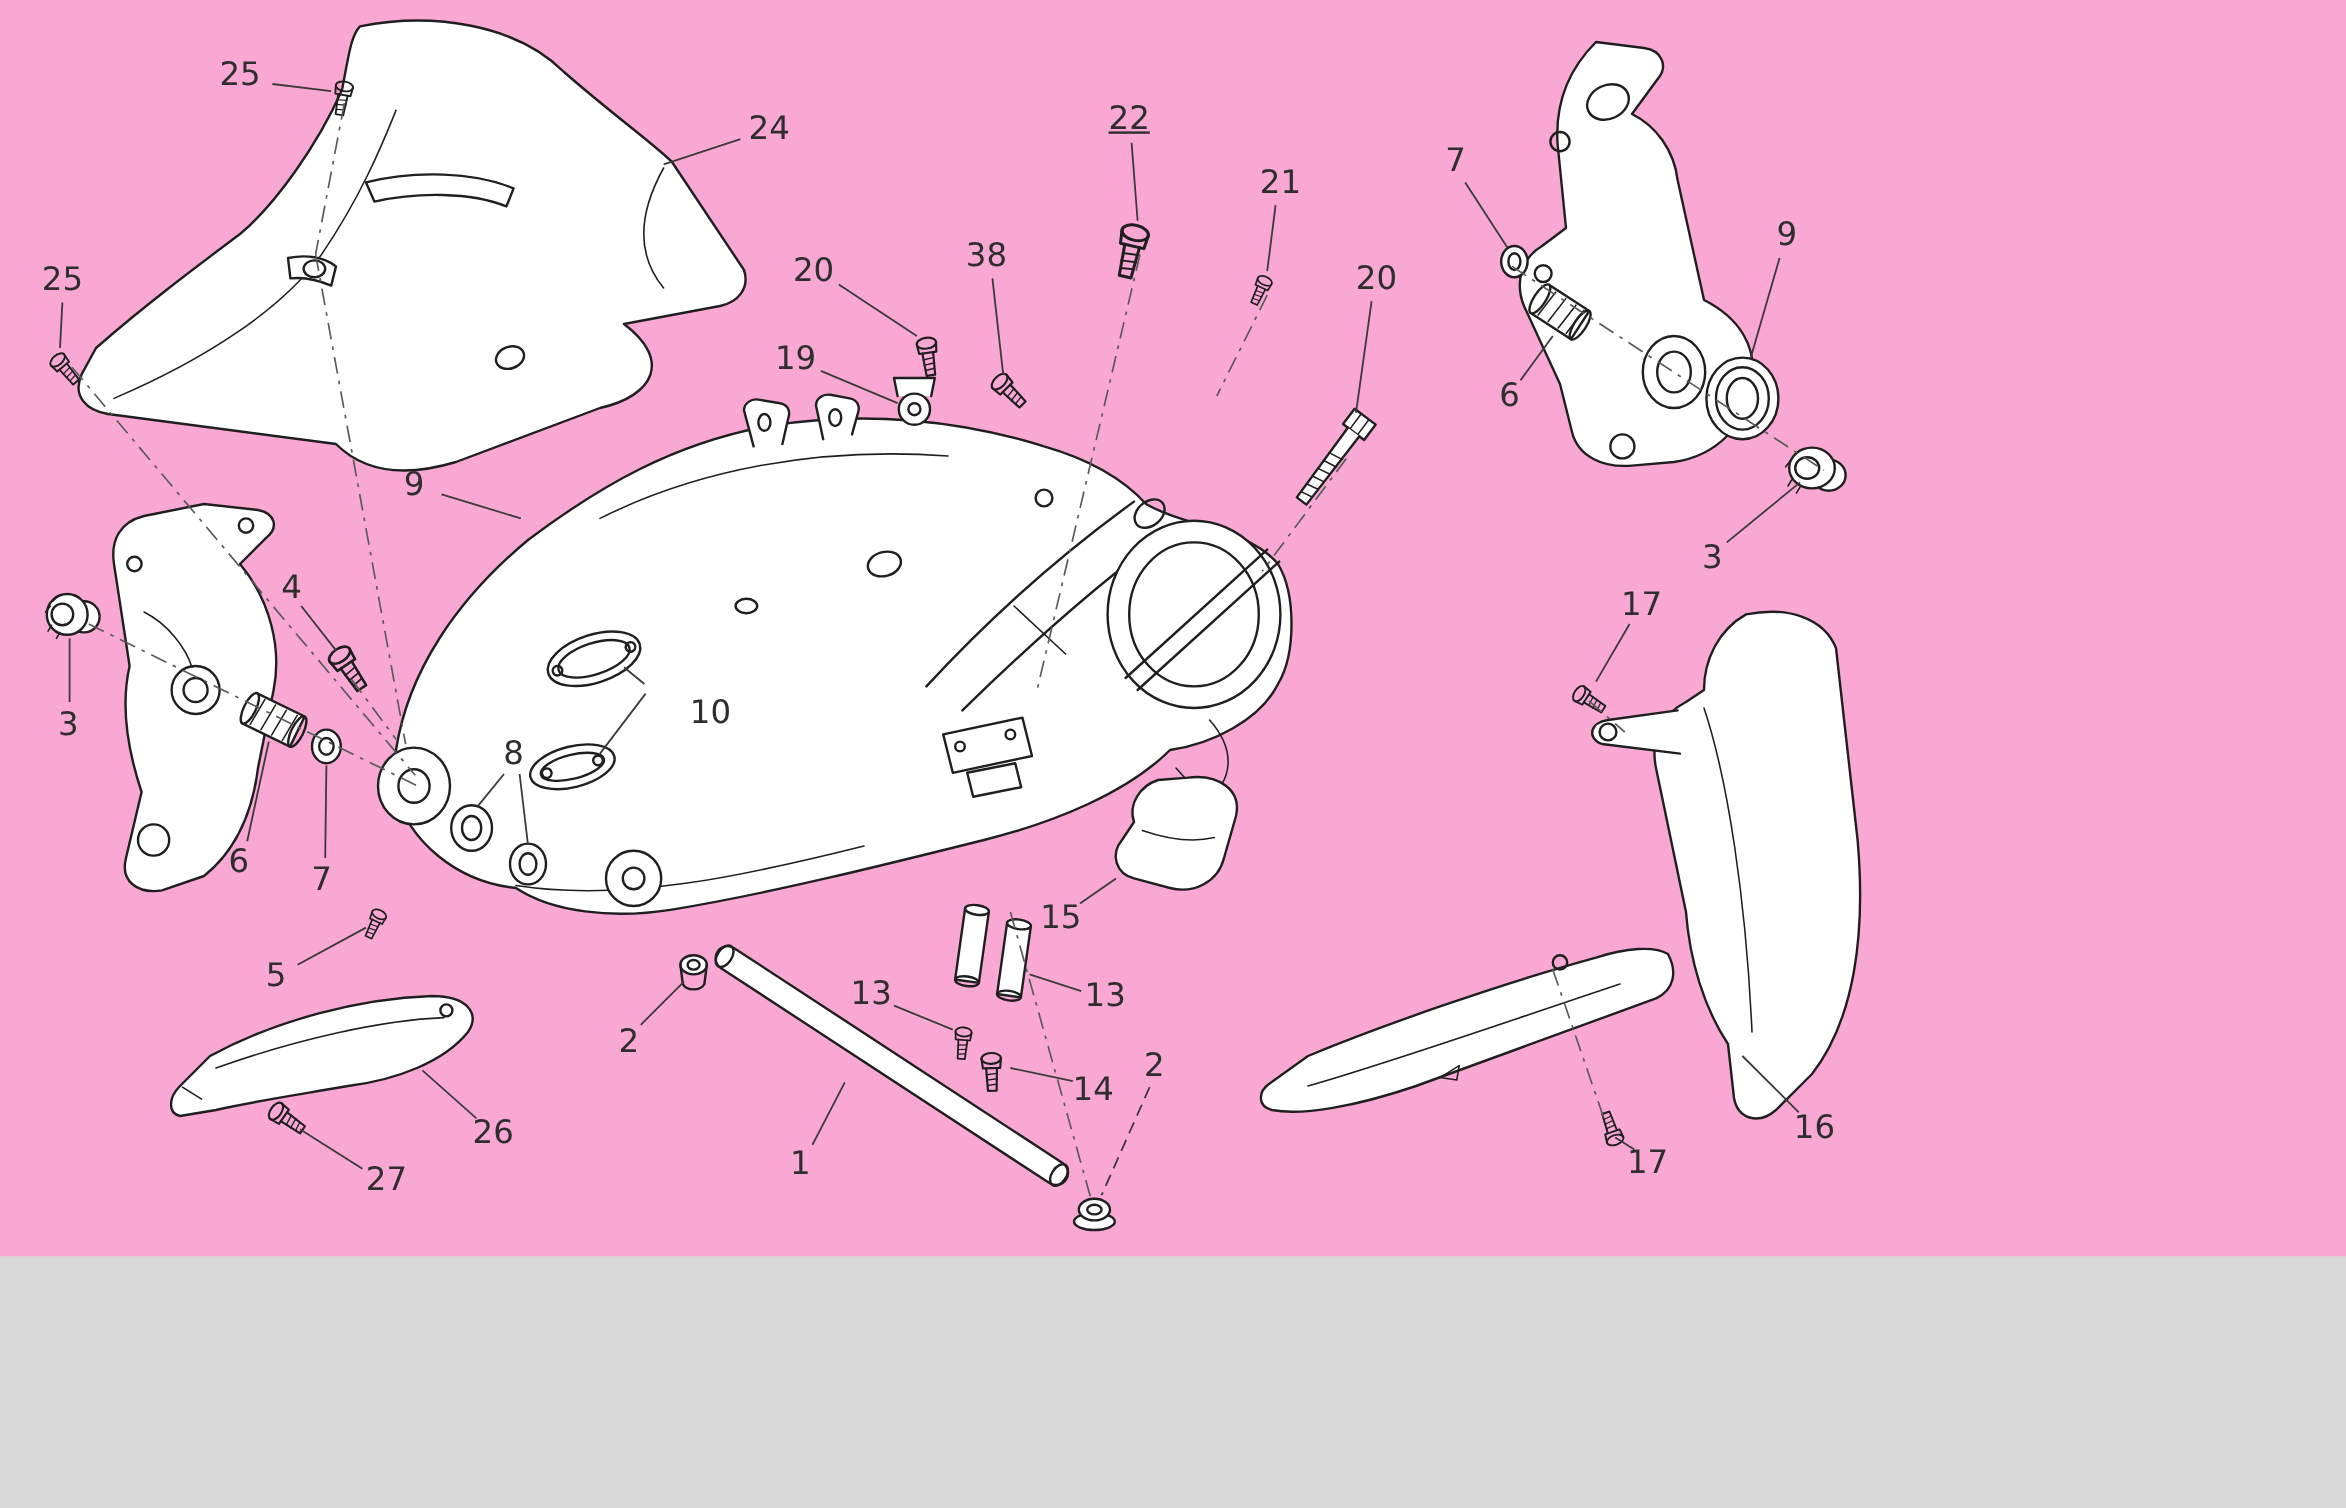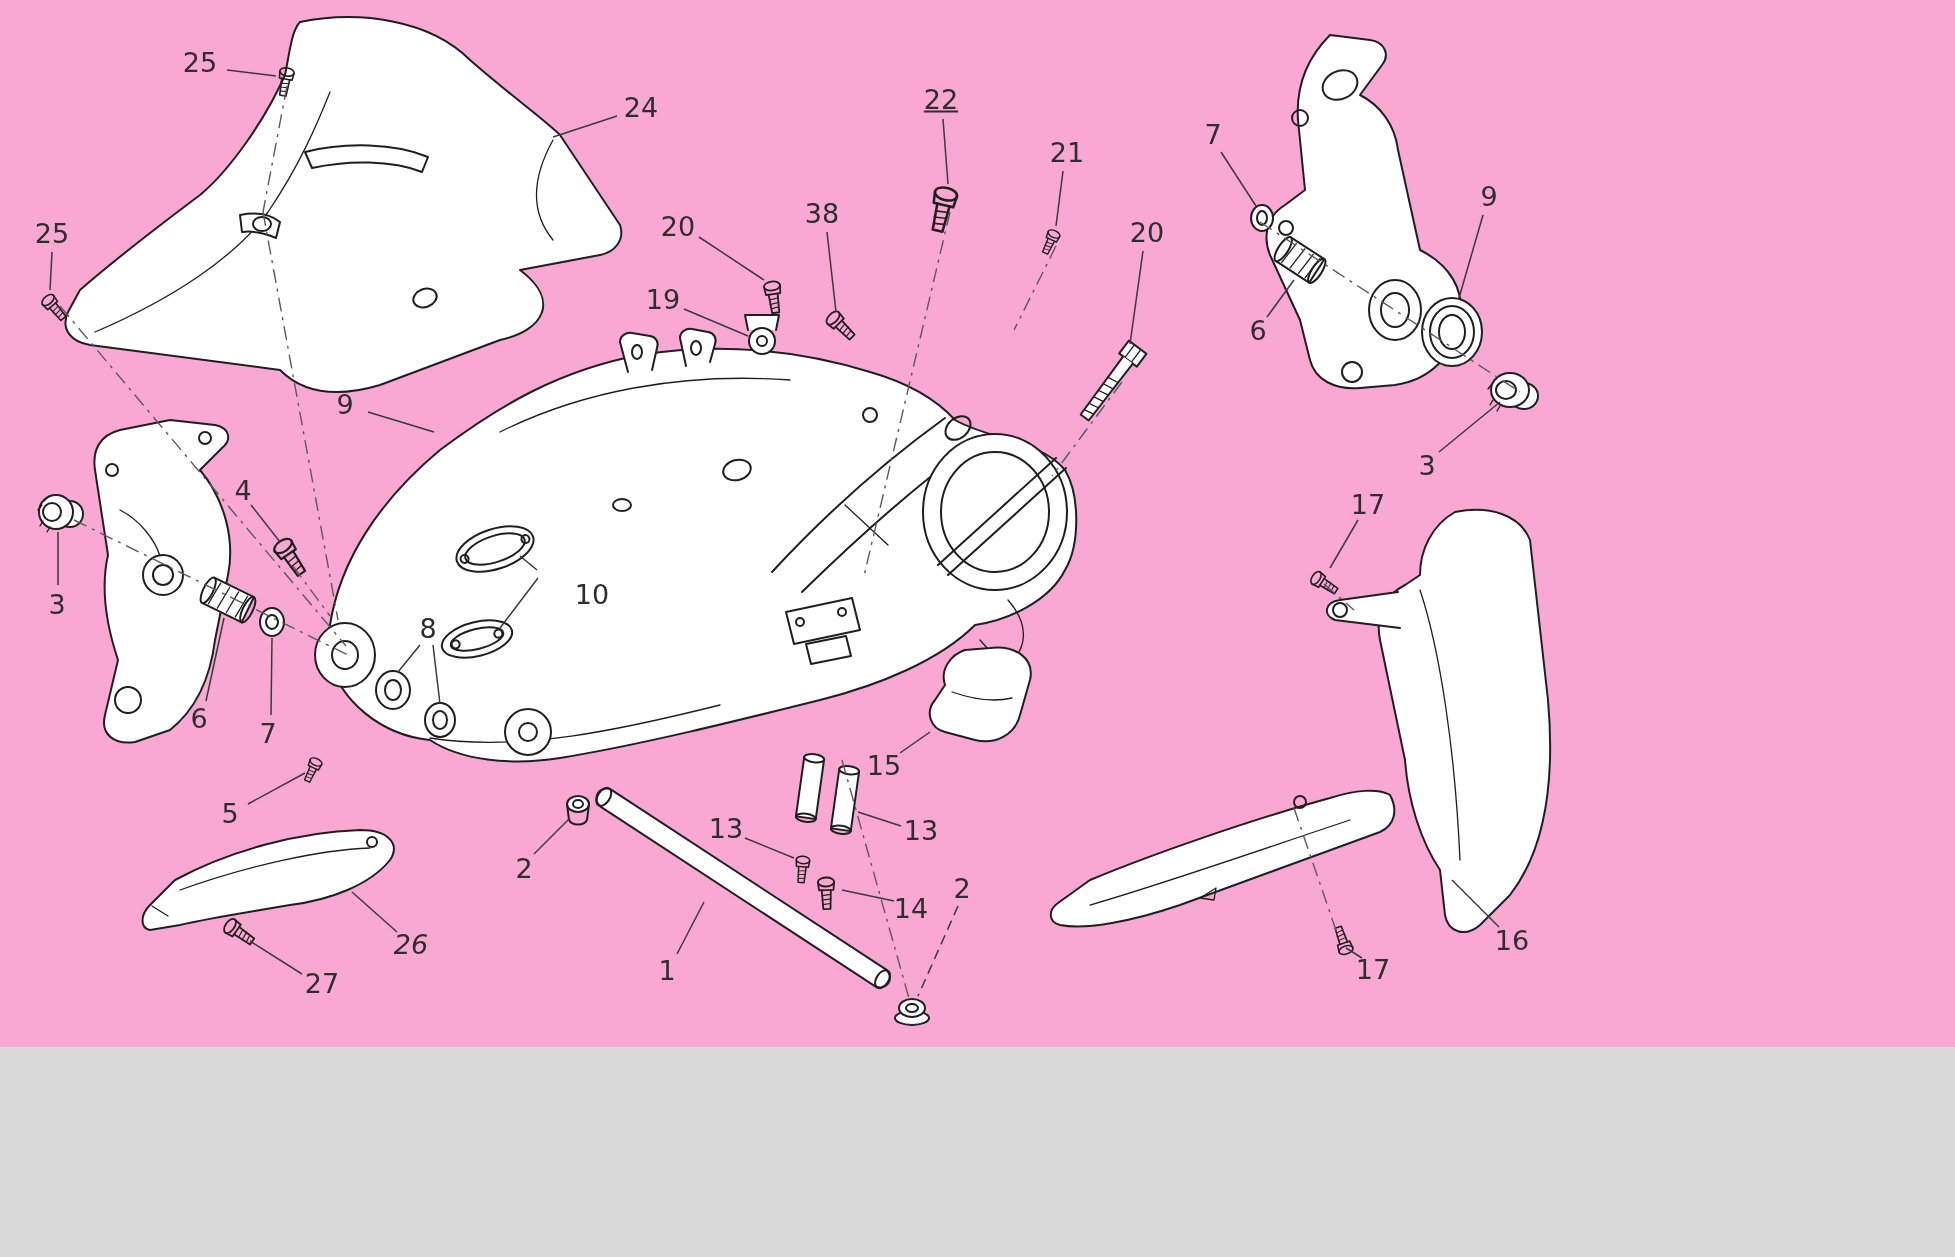--- a/index.html
+++ b/index.html
@@ -344,20 +344,20 @@
       <div class="part-label" style="left: 428px; top: 628px; color: rgb(46, 46, 46);">8</div>
       <div class="part-label" style="left: 199px; top: 718px; color: rgb(46, 46, 46);">6</div>
       <div class="part-label" style="left: 268px; top: 733px; color: rgb(46, 46, 46);">7</div>
       <div class="part-label" style="left: 884px; top: 765px; color: rgb(46, 46, 46);">15</div>
       <div class="part-label" style="left: 230px; top: 813px; color: rgb(46, 46, 46);">5</div>
       <div class="part-label" style="left: 921px; top: 830px; color: rgb(46, 46, 46);">13</div>
       <div class="part-label" style="left: 726px; top: 828px; color: rgb(46, 46, 46);">13</div>
       <div class="part-label" style="left: 524px; top: 868px; color: rgb(46, 46, 46);">2</div>
       <div class="part-label" style="left: 911px; top: 908px; color: rgb(46, 46, 46);">14</div>
       <div class="part-label" style="left: 962px; top: 888px; color: rgb(46, 46, 46);">2</div>
-      <div class="part-label" style="left: 411px; top: 944px; color: rgb(46, 46, 46); font-style: italic;">26</div>
+      <div class="part-label" style="left: 411px; top: 944px; color: rgb(46, 46, 46);">26</div>
       <div class="part-label" style="left: 1512px; top: 940px; color: rgb(46, 46, 46);">16</div>
       <div class="part-label" style="left: 667px; top: 970px; color: rgb(46, 46, 46);">1</div>
       <div class="part-label" style="left: 1373px; top: 969px; color: rgb(46, 46, 46);">17</div>
       <div class="part-label" style="left: 322px; top: 983px; color: rgb(46, 46, 46);">27</div>
     </div>
 
 </div>
 
 </body></html>

